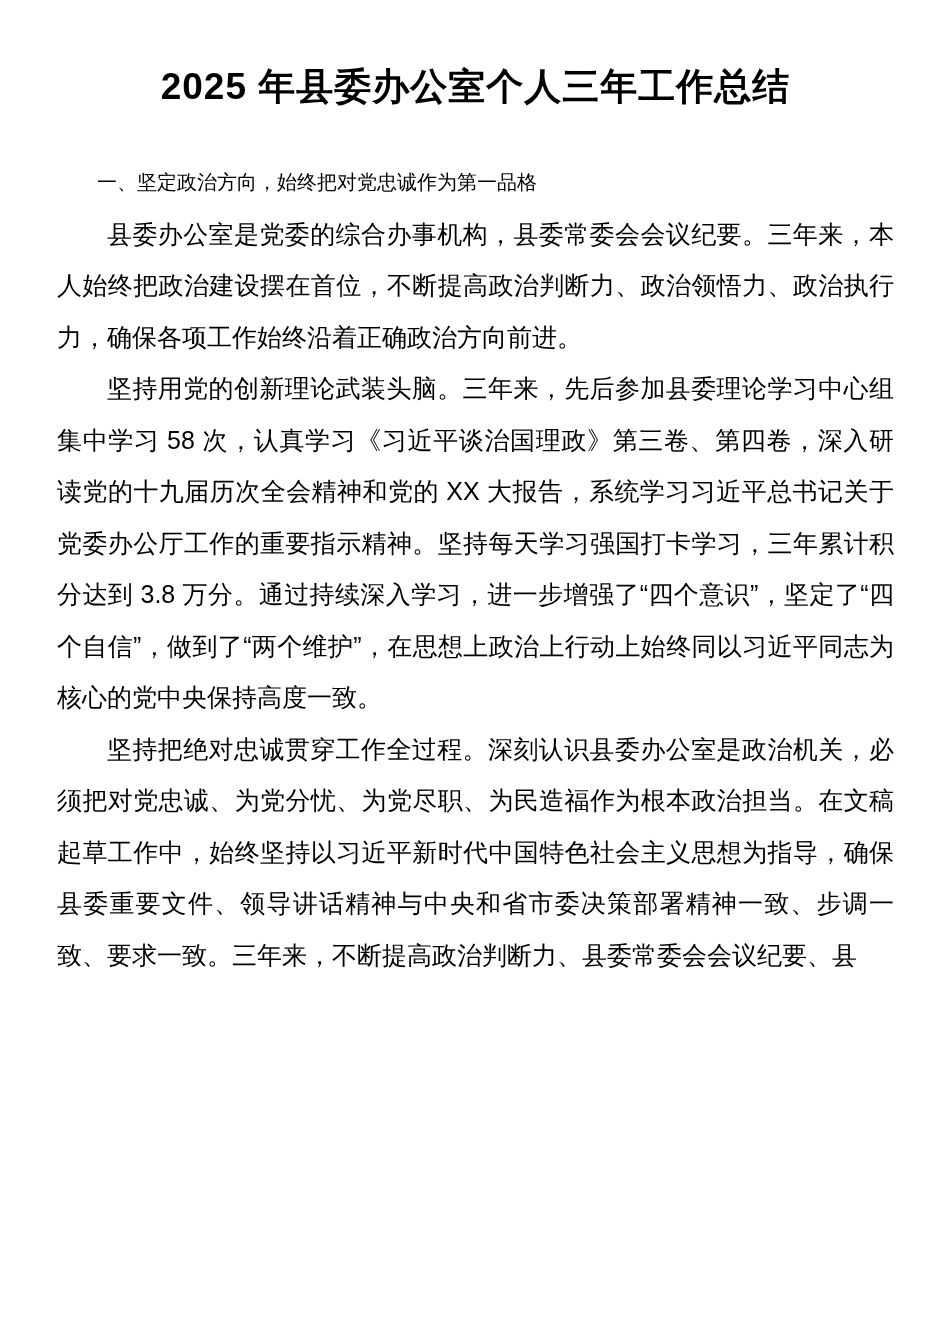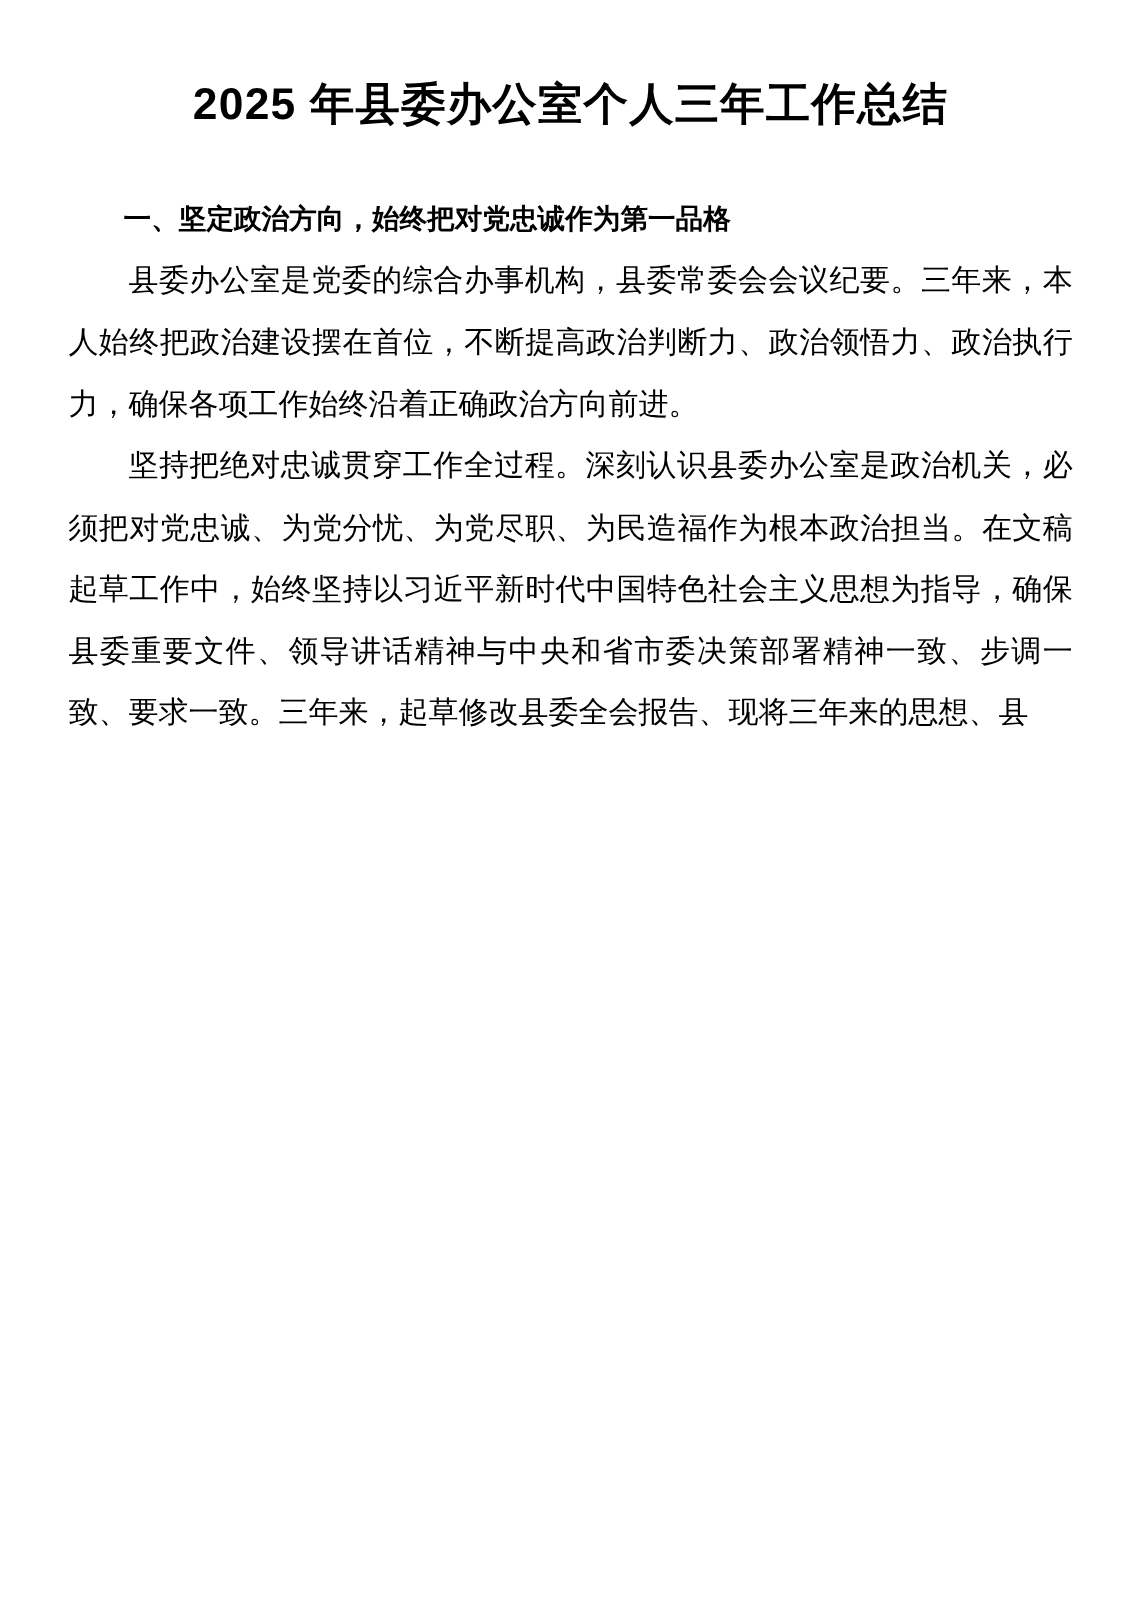--- a/index.html
+++ b/index.html
@@ -31,32 +31,33 @@
     margin: 0;
     font-size: 25px;
     line-height: 51.5px;
     text-align: justify;
     text-justify: inter-ideograph;
     text-indent: 2em;
     word-break: break-all;
   }
   .section-heading {
     margin: 0;
-    font-size: 23px;
+    font-size: 20px;
     line-height: 51.5px;
-    font-weight: bold;
+    font-weight: normal;
     text-indent: 2em;
   }
 </style>
 </head>
 <body>
 
 <div class="page">
   <h1 class="doc-title">2025 年县委办公室个人三年工作总结</h1>
 
 
   <h2 class="section-heading">一、坚定政治方向，始终把对党忠诚作为第一品格</h2>
 
   <p class="para">县委办公室是党委的综合办事机构，县委常委会会议纪要。三年来，本人始终把政治建设摆在首位，不断提高政治判断力、政治领悟力、政治执行力，确保各项工作始终沿着正确政治方向前进。</p>
 
+  <p class="para">坚持用党的创新理论武装头脑。三年来，先后参加县委理论学习中心组集中学习 58 次，认真学习《习近平谈治国理政》第三卷、第四卷，深入研读党的十九届历次全会精神和党的 XX 大报告，系统学习习近平总书记关于党委办公厅工作的重要指示精神。坚持每天学习强国打卡学习，三年累计积分达到 3.8 万分。通过持续深入学习，进一步增强了“四个意识”，坚定了“四个自信”，做到了“两个维护”，在思想上政治上行动上始终同以习近平同志为核心的党中央保持高度一致。</p>
 
-  <p class="para">坚持把绝对忠诚贯穿工作全过程。深刻认识县委办公室是政治机关，必须把对党忠诚、为党分忧、为党尽职、为民造福作为根本政治担当。在文稿起草工作中，始终坚持以习近平新时代中国特色社会主义思想为指导，确保县委重要文件、领导讲话精神与中央和省市委决策部署精神一致、步调一致、要求一致。三年来，起草修改县委全会报告、现将三年来的思想、县</p>
+  <p class="para">坚持把绝对忠诚贯穿工作全过程。深刻认识县委办公室是政治机关，必须把对党忠诚、为党分忧、为党尽职、为民造福作为根本政治担当。在文稿起草工作中，始终坚持以习近平新时代中国特色社会主义思想为指导，确保县委重要文件、领导讲话精神与中央和省市委决策部署精神一致、步调一致、要求一致。三年来，不断提高政治判断力、县委常委会会议纪要、县</p>
 </div>
 
 </body></html>

